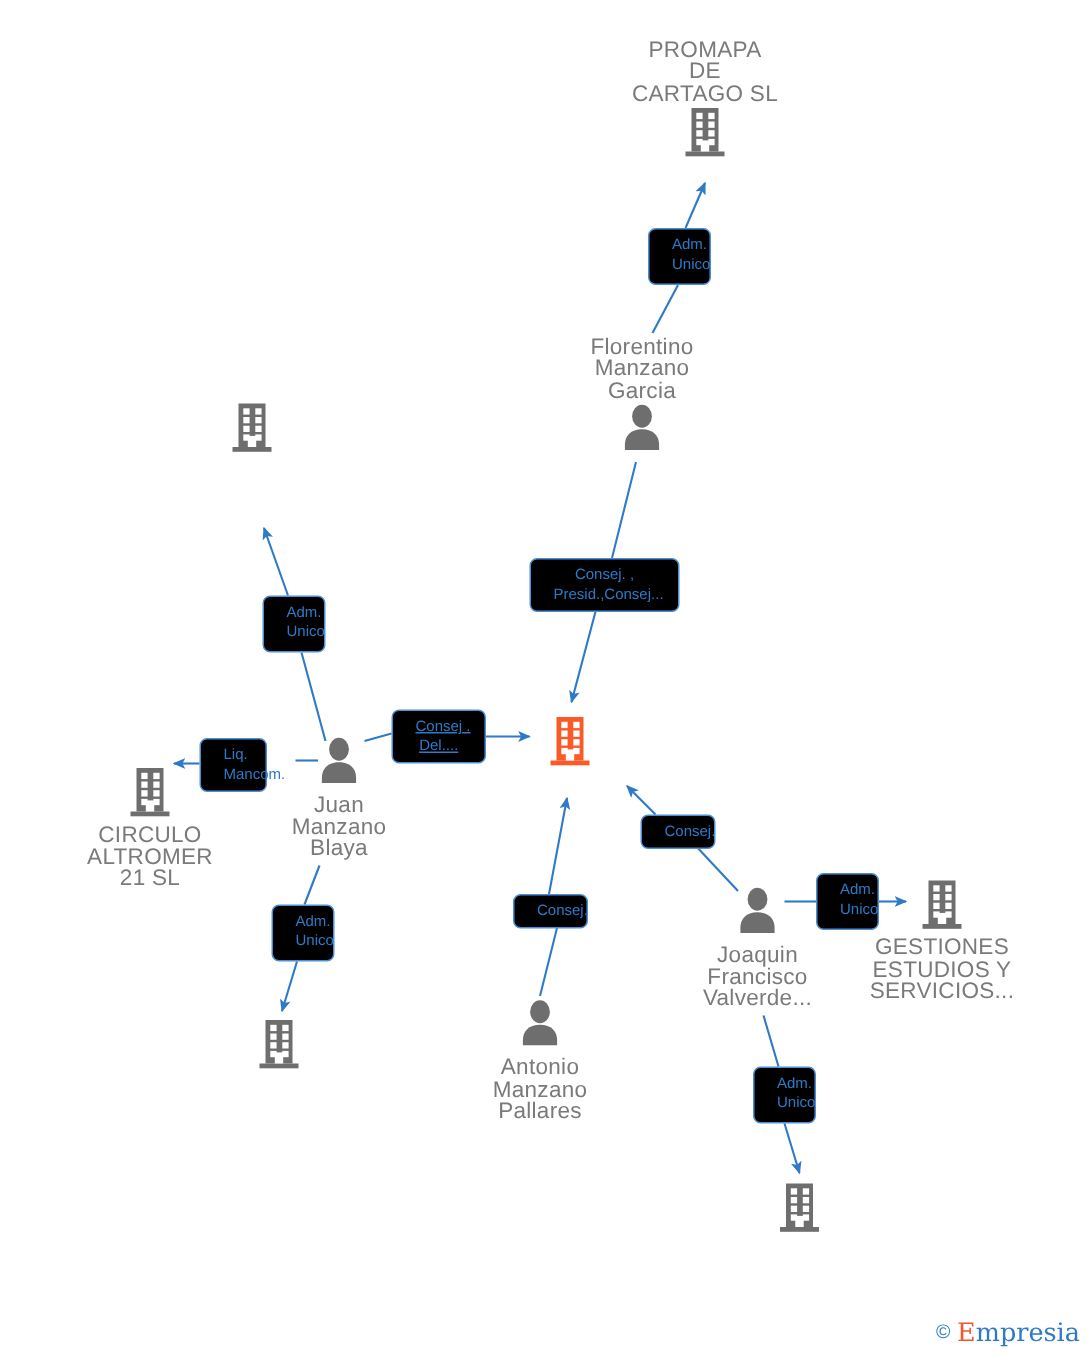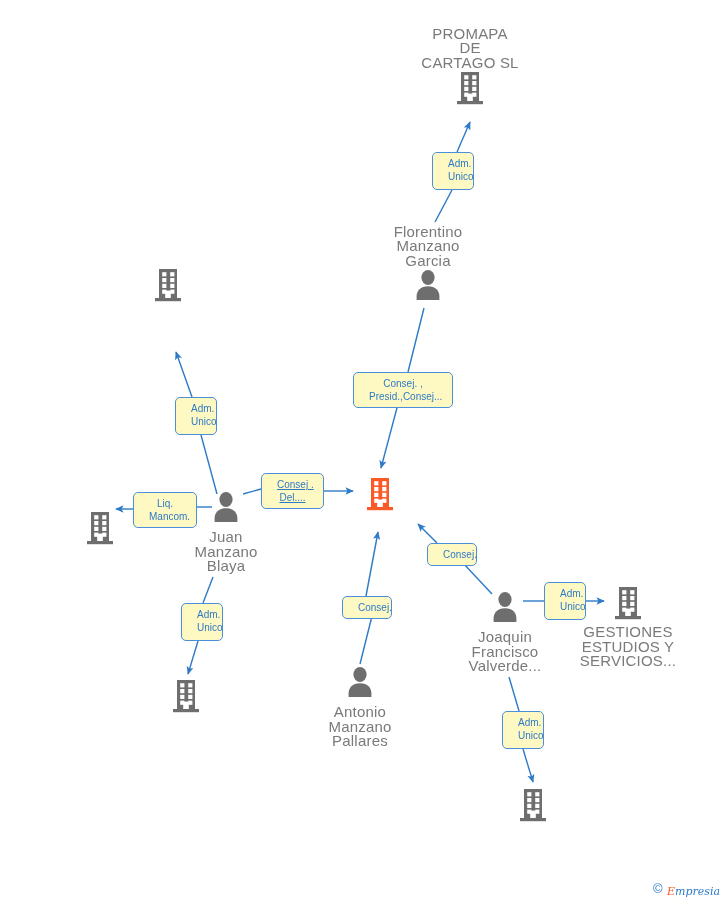--- a/index.html
+++ b/index.html
@@ -29,21 +29,21 @@
   .node .label-below{display:block;}
   .icon-wrap{display:block;height:40px;line-height:0;}
   .icon-wrap svg{vertical-align:top;}
 
   
   .chip{
     position:absolute;
     box-sizing:border-box;
     border:1.3px solid #4a90d9;
     border-radius:5px;
-    background:#fef9c3;
+    background:#000000;
     color:#2e7ac7;
     font-size:10px;
     line-height:13px;
     text-align:center;
     padding:4px 15px;
     z-index:4;
     white-space:nowrap;
   }
   .chip span{display:block;}
 
@@ -52,21 +52,21 @@
     position:absolute;
     right:8px;bottom:6px;
     font-size:16px;
     color:#2e7ac7;
     z-index:6;
     white-space:nowrap;
   }
   #watermark .copy{font-size:13px;color:#2e7ac7;vertical-align:2px;}
   #watermark .brand{
     font-family:"DejaVu Serif","Liberation Serif",serif;
-    font-style:italic;font-size:11px;color:#2e7ac7;
+    font-size:17px;color:#2e7ac7;
   }
   #watermark .brand .cap{color:#f4552b;}
 </style>
 </head>
 <body>
 
 <div id="canvas">
   <svg class="edges" viewBox="0 0 728 905" xmlns="http://www.w3.org/2000/svg">
     <defs>
       <marker id="arrowhead" markerWidth="7" markerHeight="7" refX="5.4" refY="2.6" orient="auto" markerUnits="strokeWidth">
@@ -188,20 +188,25 @@
               <rect x="17.2" y="5.2" width="4.2" height="4.2" fill="#ffffff"></rect>
               <rect x="9.2" y="11" width="4.2" height="4.2" fill="#ffffff"></rect>
               <rect x="17.2" y="11" width="4.2" height="4.2" fill="#ffffff"></rect>
               <rect x="9.2" y="16.8" width="4.2" height="4.2" fill="#ffffff"></rect>
               <rect x="17.2" y="16.8" width="4.2" height="4.2" fill="#ffffff"></rect>
               <rect x="9.2" y="22.6" width="4.2" height="4.2" fill="#ffffff"></rect>
               <rect x="17.2" y="22.6" width="4.2" height="4.2" fill="#ffffff"></rect>
               <rect x="12.2" y="23.6" width="5.6" height="7.4" fill="#ffffff"></rect>
             </g>
           </svg></span>
+        <div>
+          <span class="label-below">CIRCULO</span>
+          <span class="label-below">ALTROMER</span>
+          <span class="label-below">21 SL</span>
+        </div>
       </div>
       <div class="node" style="left: 505px; top: 590px;">
         <span class="icon-wrap"><svg width="30" height="32" viewBox="0 0 30 32">
             <g fill="#6e6e6e">
               <ellipse cx="15" cy="9.5" rx="6.6" ry="7.6"></ellipse>
               <path d="M15,18.2 c-7.6,0 -11.4,4.4 -11.4,10.2 v3.6 h22.8 v-3.6 c0,-5.8 -3.8,-10.2 -11.4,-10.2 z"></path>
             </g>
           </svg></span>
         <div>
           <span class="label-below">Joaquin</span>
@@ -285,21 +290,21 @@
         <span>Unico</span>
       </div>
       <div class="chip" style="left: 353px; top: 372px; width: 100px; min-height: 32px;">
         <span>Consej. ,</span>
         <span>Presid.,Consej...</span>
       </div>
       <div class="chip" style="left: 175px; top: 397px; width: 42px; min-height: 38px;">
         <span>Adm.</span>
         <span>Unico</span>
       </div>
-      <div class="chip" style="left: 133px; top: 492px; width: 64px; min-height: 34px;">
+      <div class="chip" style="left: 133px; top: 492px; width: 45px; min-height: 34px;">
         <span>Liq.</span>
         <span>Mancom.</span>
       </div>
       <div class="chip" style="left: 261px; top: 473px; width: 63px; min-height: 36px; text-decoration: underline;">
         <span>Consej .</span>
         <span>Del....</span>
       </div>
       <div class="chip" style="left: 427px; top: 543px; width: 50px; min-height: 20px;">
         <span>Consej.</span>
       </div>

